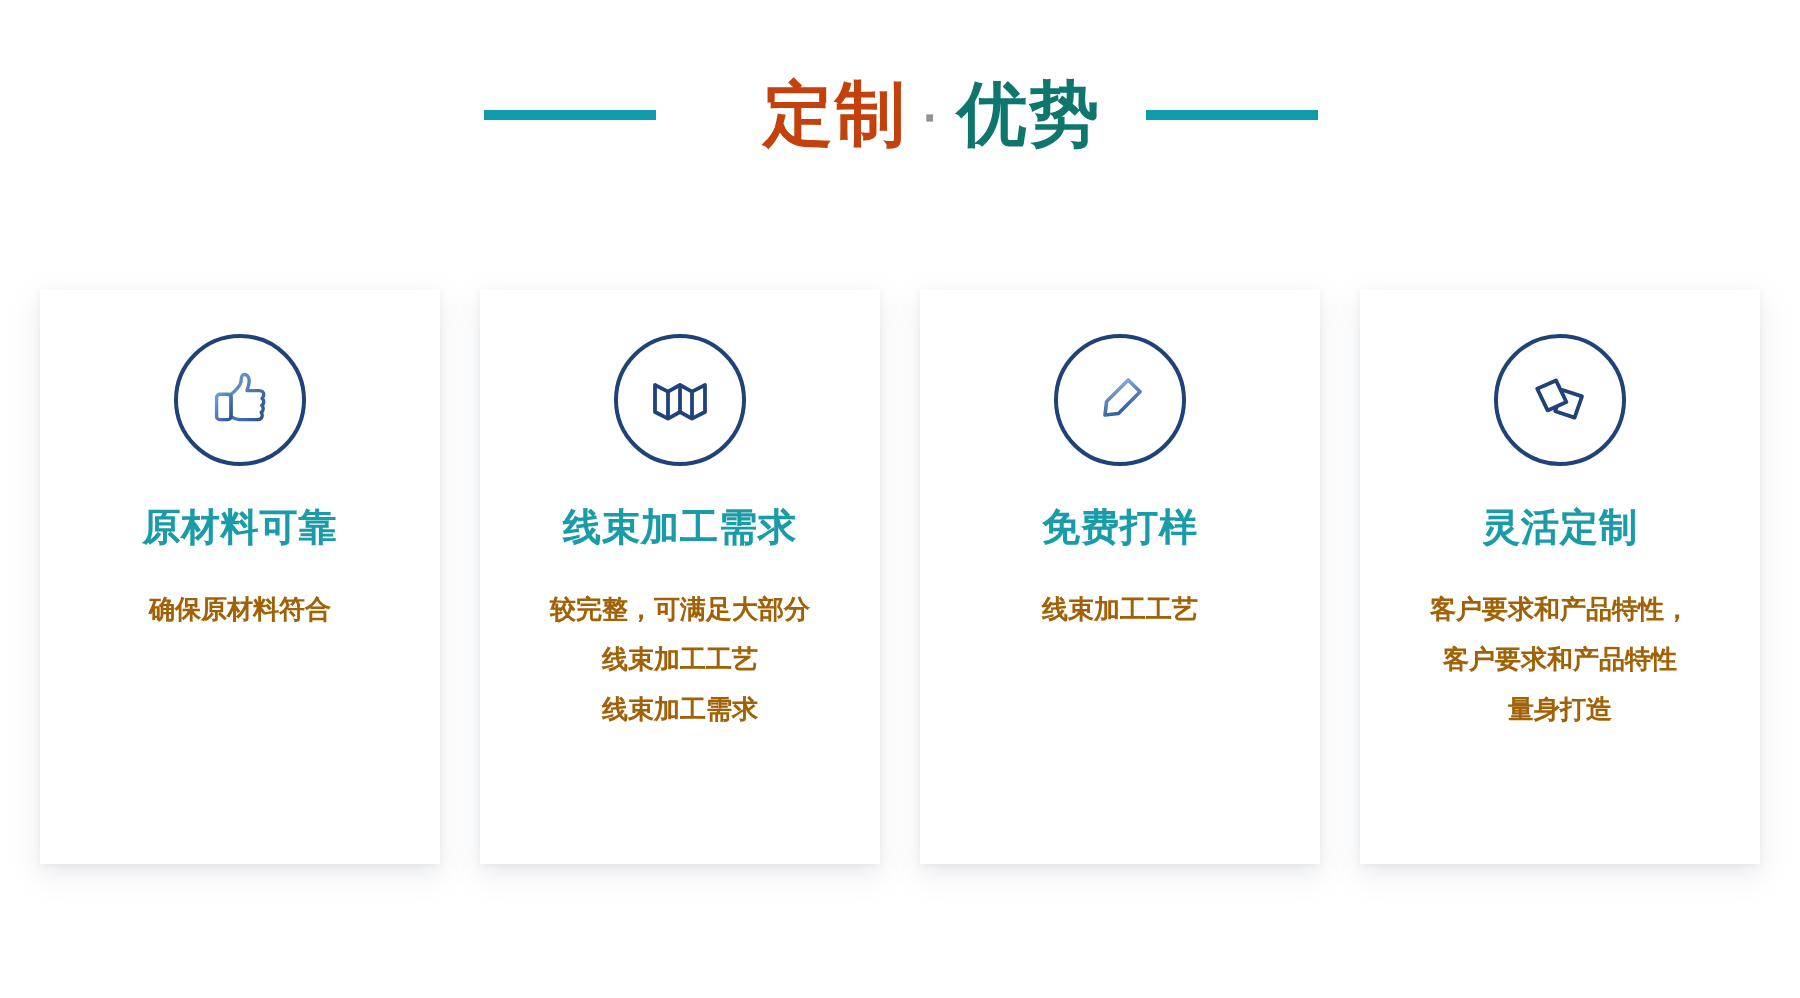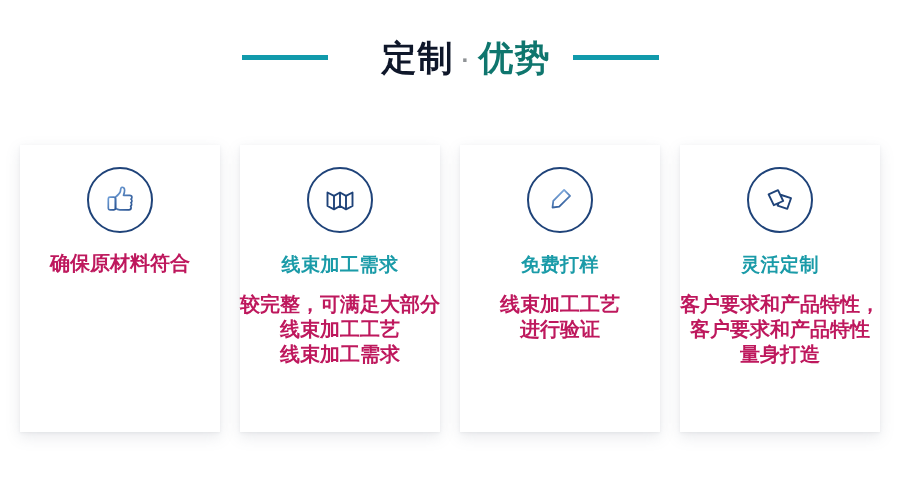--- a/index.html
+++ b/index.html
@@ -36,21 +36,21 @@
   .heading-text {
     font-size: 35px;
     font-weight: bold;
     line-height: 1;
     letter-spacing: 1px;
     white-space: nowrap;
     display: flex;
     align-items: baseline;
     gap: 2px;
   }
-  .heading-accent { color: #0f172a; margin-left: 32px; }
+  .heading-accent { color: #c2410c; margin-left: 32px; }
   .heading-dot {
     color: #8f9396;
     font-size: 24px;
     padding: 0 6px;
     position: relative;
     top: -2px;
   }
   .heading-main { color: #0f766e; }
 
   
@@ -96,23 +96,23 @@
     margin-top: 22px;
     font-size: 19px;
     font-weight: bold;
     color: #1a9ba8;
     letter-spacing: 0.5px;
     line-height: 1;
     text-align: center;
   }
   .card-desc {
     margin-top: 18px;
-    font-size: 20px;
+    font-size: 13px;
     font-weight: bold;
-    color: #be185d;
+    color: #a16207;
     text-align: center;
     line-height: 25px;
     padding: 0 6px;
   }
   .card-desc .line { display: block; white-space: nowrap; }
 </style>
 </head>
 <body>
 
 <div class="section-header">
@@ -133,20 +133,21 @@
         <defs>
           <linearGradient id="g1" x1="0" y1="0" x2="1" y2="1">
             <stop offset="0%" stop-color="#6f9fd8"></stop>
             <stop offset="100%" stop-color="#28518f"></stop>
           </linearGradient>
         </defs>
         <path d="M14.5 16.2 C14.5 16.2 18.6 12.6 19.3 10.6 C19.9 8.8 19.2 6.6 20.8 6.3 C22.4 6.0 23.6 7.3 23.6 9.3 C23.6 11.3 22.5 14.3 22.5 14.3 L28.6 14.3 C30.0 14.3 30.9 15.2 30.9 16.3 C30.9 17.4 30.0 18.2 30.0 18.2 C30.0 18.2 30.9 18.7 30.9 19.9 C30.9 21.0 29.9 21.7 29.9 21.7 C29.9 21.7 30.6 22.3 30.6 23.4 C30.6 24.5 29.6 25.2 29.6 25.2 C29.6 25.2 30.1 25.8 30.1 26.8 C30.1 27.9 29.2 28.8 27.9 28.8 L18.8 28.8 C16.6 28.8 14.5 27.3 14.5 27.3 Z" stroke="url(#g1)" stroke-width="1.7" stroke-linejoin="round" fill="none"></path>
         <rect x="7.3" y="16.1" width="7.2" height="12.7" rx="1.6" stroke="url(#g1)" stroke-width="1.7" fill="none"></rect>
       </svg>
     </div>
+    <div class="card-title">原材料可靠</div>
     <div class="card-desc">
       <span class="line">确保原材料符合</span>
     </div>
   </div>
 
   <div class="card">
     <div class="icon-circle">
       <svg width="38" height="38" viewBox="0 0 38 38" fill="none">
         <path d="M6.5 11.5 L13 14.8 L19 11.5 L25 14.8 L31.5 11.5 L31.5 25.0 L25 28.3 L19 25.0 L13 28.3 L6.5 25.0 Z" stroke="#1f4379" stroke-width="1.9" stroke-linejoin="round" fill="none"></path>
         <path d="M13 14.8 L13 28.3" stroke="#1f4379" stroke-width="1.9" stroke-linejoin="round"></path>
@@ -175,21 +176,20 @@
           <path d="M14.8 9.0 L23.2 9.0 L23.2 24.3 L19 29.6 L14.8 24.3 Z" stroke="url(#g2)" stroke-width="1.8" stroke-linejoin="round" fill="none"></path>
           <path d="M14.8 24.3 L23.2 24.3" stroke="url(#g2)" stroke-width="1.6"></path>
           <path d="M14.8 12.6 L23.2 12.6" stroke="url(#g2)" stroke-width="1.6"></path>
           <path d="M19 12.6 L19 24.3" stroke="url(#g2)" stroke-width="1.3"></path>
         </g>
       </svg>
     </div>
     <div class="card-title">免费打样</div>
     <div class="card-desc">
       <span class="line">线束加工工艺</span>
-      <span class="line">进行验证</span>
     </div>
   </div>
 
   <div class="card">
     <div class="icon-circle">
       <svg width="38" height="38" viewBox="0 0 38 38" fill="none">
         <path d="M16.6 24.6 L20.3 14.0 L30.0 17.2 L26.3 27.8 Z" stroke="#1f4379" stroke-width="1.9" stroke-linejoin="round" fill="none"></path>
         <path d="M7.6 13.4 L17.0 9.2 L22.2 20.0 L12.8 24.2 Z" stroke="#1f4379" stroke-width="1.9" stroke-linejoin="round" fill="#ffffff"></path>
       </svg>
     </div>

